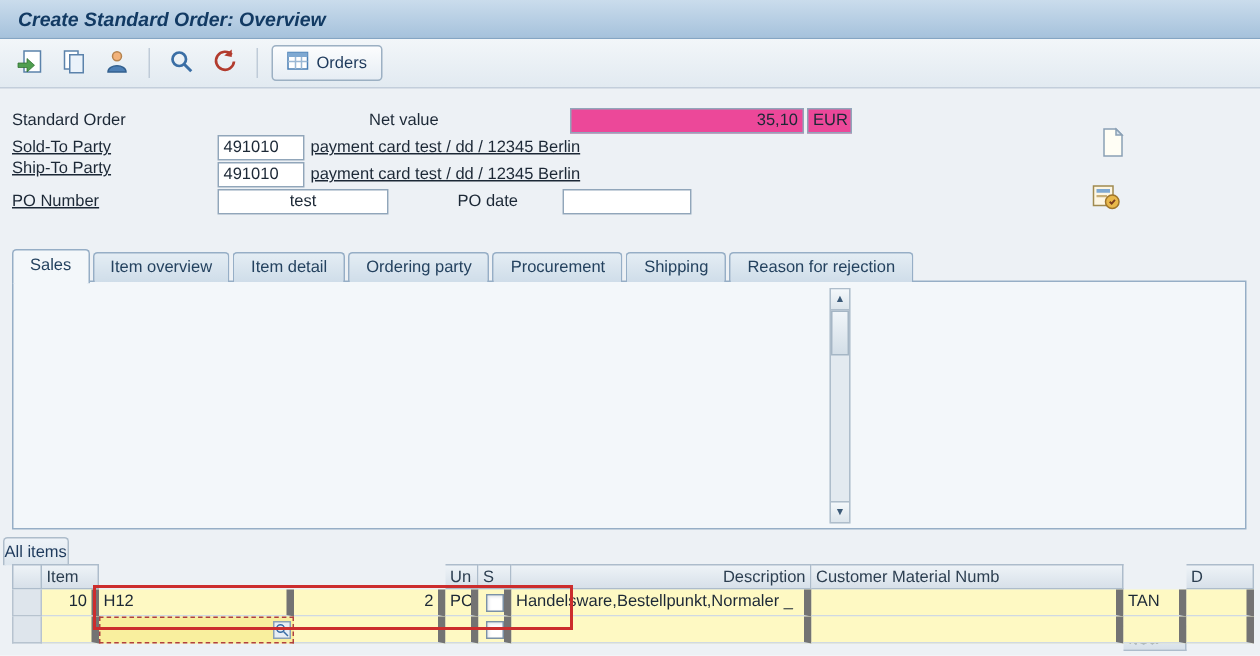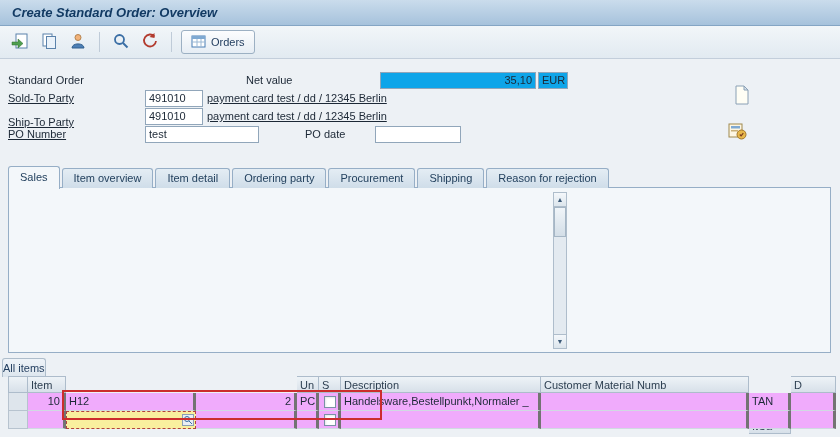--- a/index.html
+++ b/index.html
@@ -18,21 +18,21 @@
   .tbtn{width:24px;height:24px;display:flex;align-items:center;justify-content:center;border-radius:3px;}
   .tsep{width:1px;height:20px;background:#bfcbd8;margin:0 4px;}
   .orders-btn{display:flex;align-items:center;gap:5px;height:22px;padding:0 9px;border:1px solid #9cb0c3;
     border-radius:3px;background:linear-gradient(180deg,#fcfdfe,#e6edf4);color:#1e3a5c;}
 
   
   .lbl{position:absolute;white-space:nowrap;}
   .u{text-decoration:underline;}
   .fld{position:absolute;height:17px;box-sizing:border-box;background:#fff;border:1px solid #91a6ba;
     padding:1px 3px;line-height:13px;white-space:nowrap;overflow:hidden;}
-  .ro{background:#0ea5e9;}
+  .ro{background:#ec4899;}
   .r{text-align:right;}
   .ddl::after{content:"▼";position:absolute;right:3px;top:4px;font-size:7px;color:#3c5a78;}
   .chk{position:absolute;width:13px;height:13px;box-sizing:border-box;background:#fff;
     border:1px solid #7b91a6;box-shadow:inset 1px 1px 2px rgba(40,60,80,.12);}
   .icn{position:absolute;}
 
   
   .tabbar{position:absolute;left:8px;top:166px;display:flex;gap:2px;z-index:2;}
   .tab{border:1px solid #96aec6;border-bottom:none;border-radius:3px 3px 0 0;padding:0 11px;height:19px;
     line-height:19px;margin-top:2px;background:linear-gradient(180deg,#e4edf4,#cfdde9);color:#24425f;white-space:nowrap;}
@@ -52,21 +52,21 @@
   .sthumb{position:absolute;left:0;top:14px;width:12px;height:30px;box-sizing:border-box;
     background:linear-gradient(180deg,#f0f5f9,#d3dee7);border:1px solid #a5b6c5;}
 
   
   .items-caption{position:absolute;left:2px;top:358px;height:18px;line-height:18px;padding:0 0;
     background:linear-gradient(180deg,#eef3f8,#dde6ee);border:1px solid #aebdcb;border-bottom:none;
     border-radius:3px 3px 0 0;color:#1e3a5c;}
   .hc{position:absolute;height:17px;box-sizing:border-box;background:linear-gradient(180deg,#eef3f7,#d7e0e9);
     border:1px solid #adbccb;border-left:none;padding:2px 3px;color:#2c3e50;white-space:nowrap;overflow:hidden;}
   .hc.first{border-left:1px solid #adbccb;}
-  .c{position:absolute;height:18px;box-sizing:border-box;background:#f0abfc;border-right:3px solid #737373;
+  .c{position:absolute;height:18px;box-sizing:border-box;background:#fef9c3;border-right:5px solid #737373;
     border-bottom:1px solid #d0d9e2;padding:2px 3px;white-space:nowrap;overflow:hidden;}
   .c.first-col{border-left:1px solid #b7c3cf;}
   .sel{background:#dee5ec;border-right:1px solid #b7c3cf;border-bottom:1px solid #b7c3cf;}
   .ycell{background:#f9ef9e;border:1px dashed #b04040;}
   .match{position:absolute;right:1px;top:2px;width:12px;height:12px;}
 
   .annot{position:absolute;left:62px;top:390px;width:316px;height:26px;border:2px solid #cc2d2d;
     z-index:10;pointer-events:none;background:transparent;}
 </style>
 </head>
@@ -129,26 +129,26 @@
   <div class="fld ro" style="left:538px;top:72px;width:30px;">EUR</div>
 
   <div class="lbl u" style="left:8px;top:92px;text-decoration:underline;">Sold-To Party</div>
   <div class="fld" style="left:145px;top:90px;width:58px;">491010</div>
   <div class="lbl u" style="left:207px;top:92px;">payment card test / dd / 12345 Berlin</div>
   <span class="icn" style="left:733px;top:85px;"><svg width="18" height="20">
         <path d="M3 1 H11 L15 5 V19 H3 Z" fill="#fffef5" stroke="#8aa0b5"></path>
         <path d="M11 1 L11 5 L15 5 Z" fill="#d8e4ef" stroke="#8aa0b5"></path>
       </svg></span>
 
-  <div class="lbl u" style="left:8px;top:116px;">Ship-To Party</div>
+  <div class="lbl u" style="left:8px;top:106px;">Ship-To Party</div>
   <div class="fld" style="left:145px;top:108px;width:58px;">491010</div>
   <div class="lbl u" style="left:207px;top:110px;">payment card test / dd / 12345 Berlin</div>
 
   <div class="lbl u" style="left:8px;top:128px;">PO Number</div>
-  <div class="fld" style="left:145px;top:126px;width:114px;">test</div>
+  <div class="fld" style="left:145px;top:126px;width:114px;text-align:center;">test</div>
   <div class="lbl" style="left:305px;top:128px;">PO date</div>
   <div class="fld" style="left:375px;top:126px;width:86px;"></div>
   <span class="icn" style="left:727px;top:121px;"><svg width="20" height="20">
         <rect x="2" y="3" width="13" height="13" fill="#fdf6e3" stroke="#a08a4f"></rect>
         <rect x="4" y="5" width="9" height="2.5" fill="#7fa9d2"></rect>
         <rect x="4" y="9" width="7" height="1.5" fill="#c9b079"></rect>
         <circle cx="14.5" cy="13.5" r="4.5" fill="#e8b84b" stroke="#a0762a"></circle>
         <path d="M12.8 13.5 l1.3 1.3 l2.2-2.6" stroke="#7a3b1e" stroke-width="1.2" fill="none"></path>
       </svg></span>
 
@@ -210,21 +210,21 @@
     <div class="sthumb"></div>
     <div class="sarr down"></div>
   </div>
 
   <div class="items-caption">All items</div>
 
   <div class="hc first" style="left:8px;top:376px;width:20px;"></div>
   <div class="hc" style="left:28px;top:376px;width:38px;">Item</div>
   <div class="hc" style="left:297px;top:376px;width:22px;">Un</div>
   <div class="hc" style="left:319px;top:376px;width:22px;">S</div>
-  <div class="hc" style="left:341px;top:376px;width:200px;">Description</div>
+  <div class="hc" style="left:341px;top:376px;width:200px;text-align:right;">Description</div>
   <div class="hc" style="left:541px;top:376px;width:208px;">Customer Material Numb</div>
   <div class="hc" style="left:749px;top:376px;width:42px;margin-top:41px;">ItCa</div>
   <div class="hc" style="left:791px;top:376px;width:45px;">D</div>
 
   <div class="c sel first-col" style="left:8px;top:393px;width:20px;"></div>
   <div class="c r" style="left:28px;top:393px;width:38px;">10</div>
   <div class="c" style="left:66px;top:393px;width:130px;">H12</div>
   <div class="c r" style="left:196px;top:393px;width:101px;">2</div>
   <div class="c" style="left:297px;top:393px;width:22px;">PC</div>
   <div class="c" style="left:319px;top:393px;width:22px;"></div>

